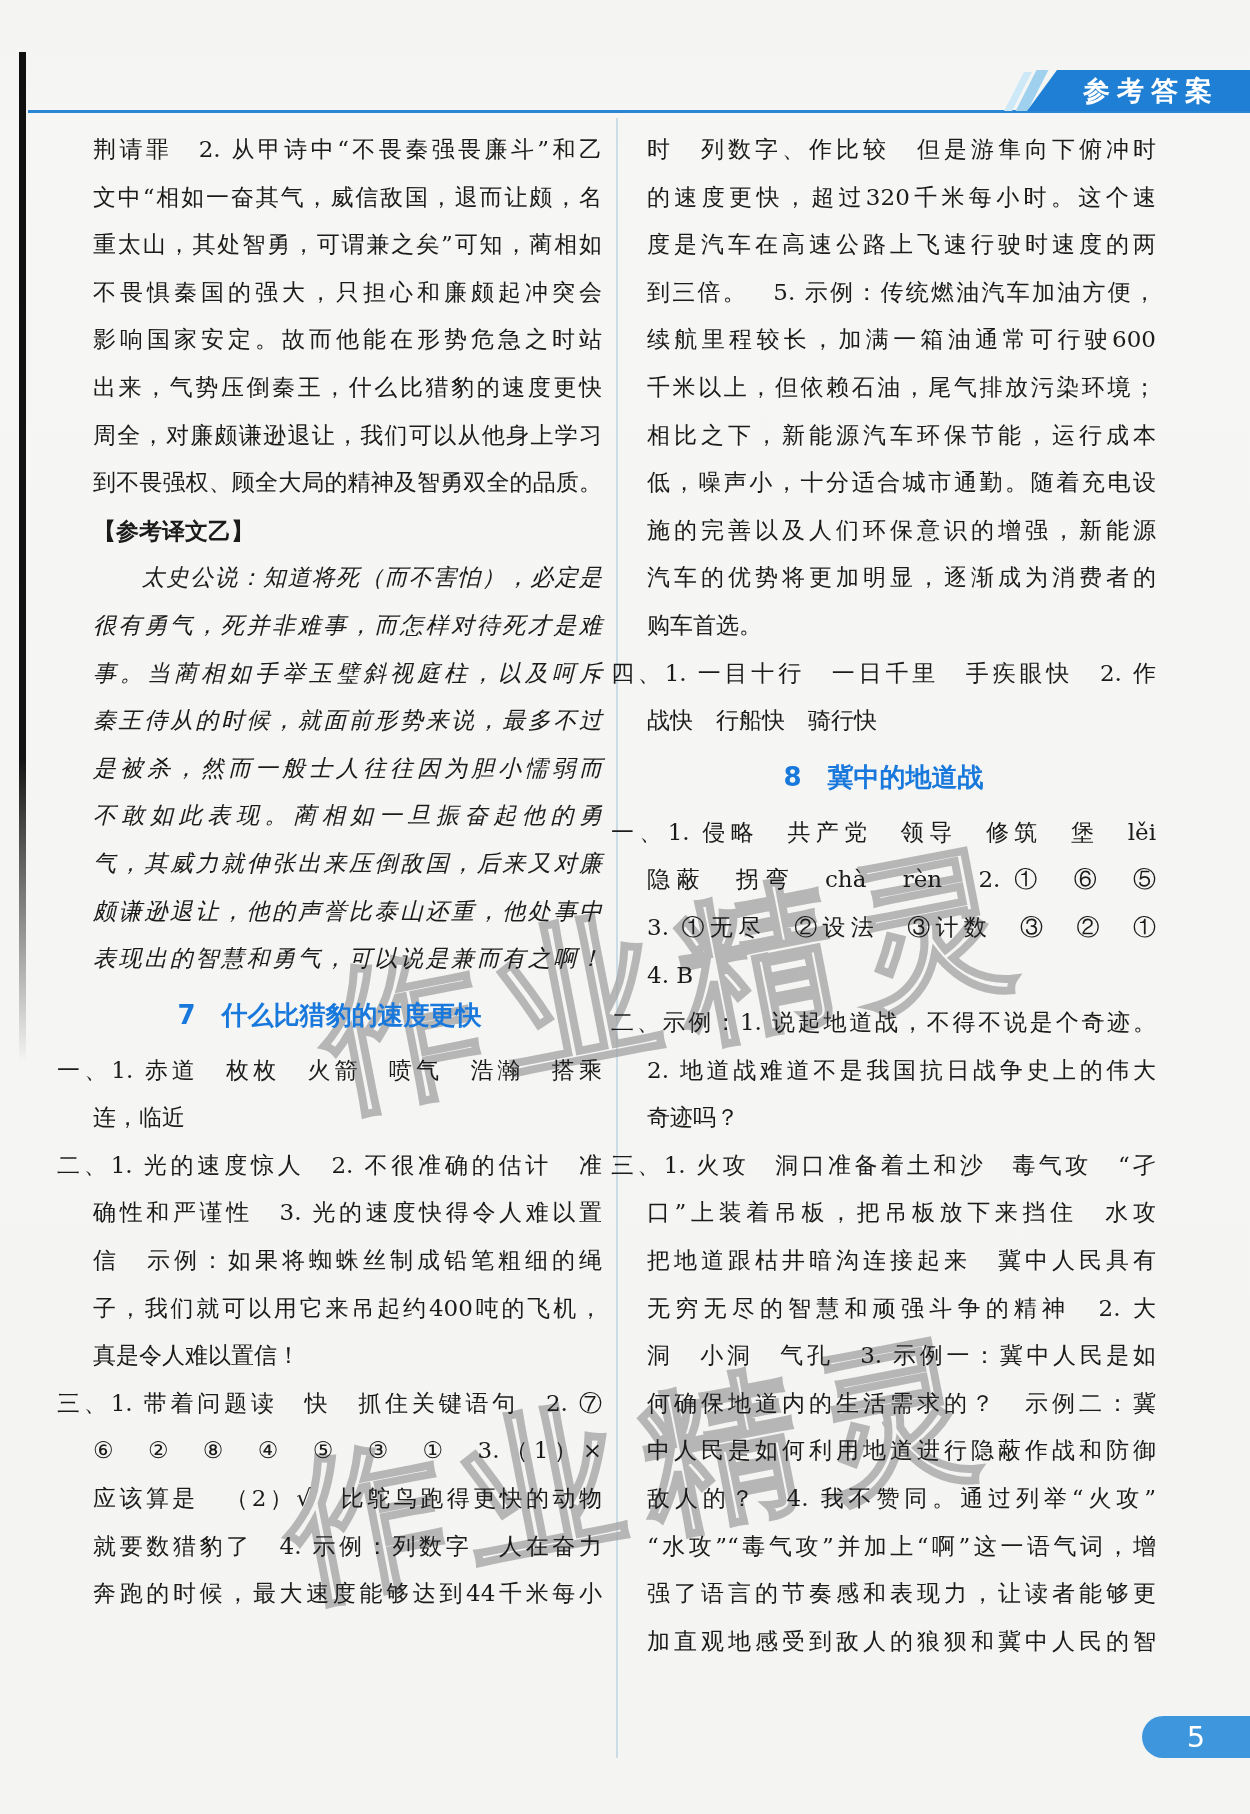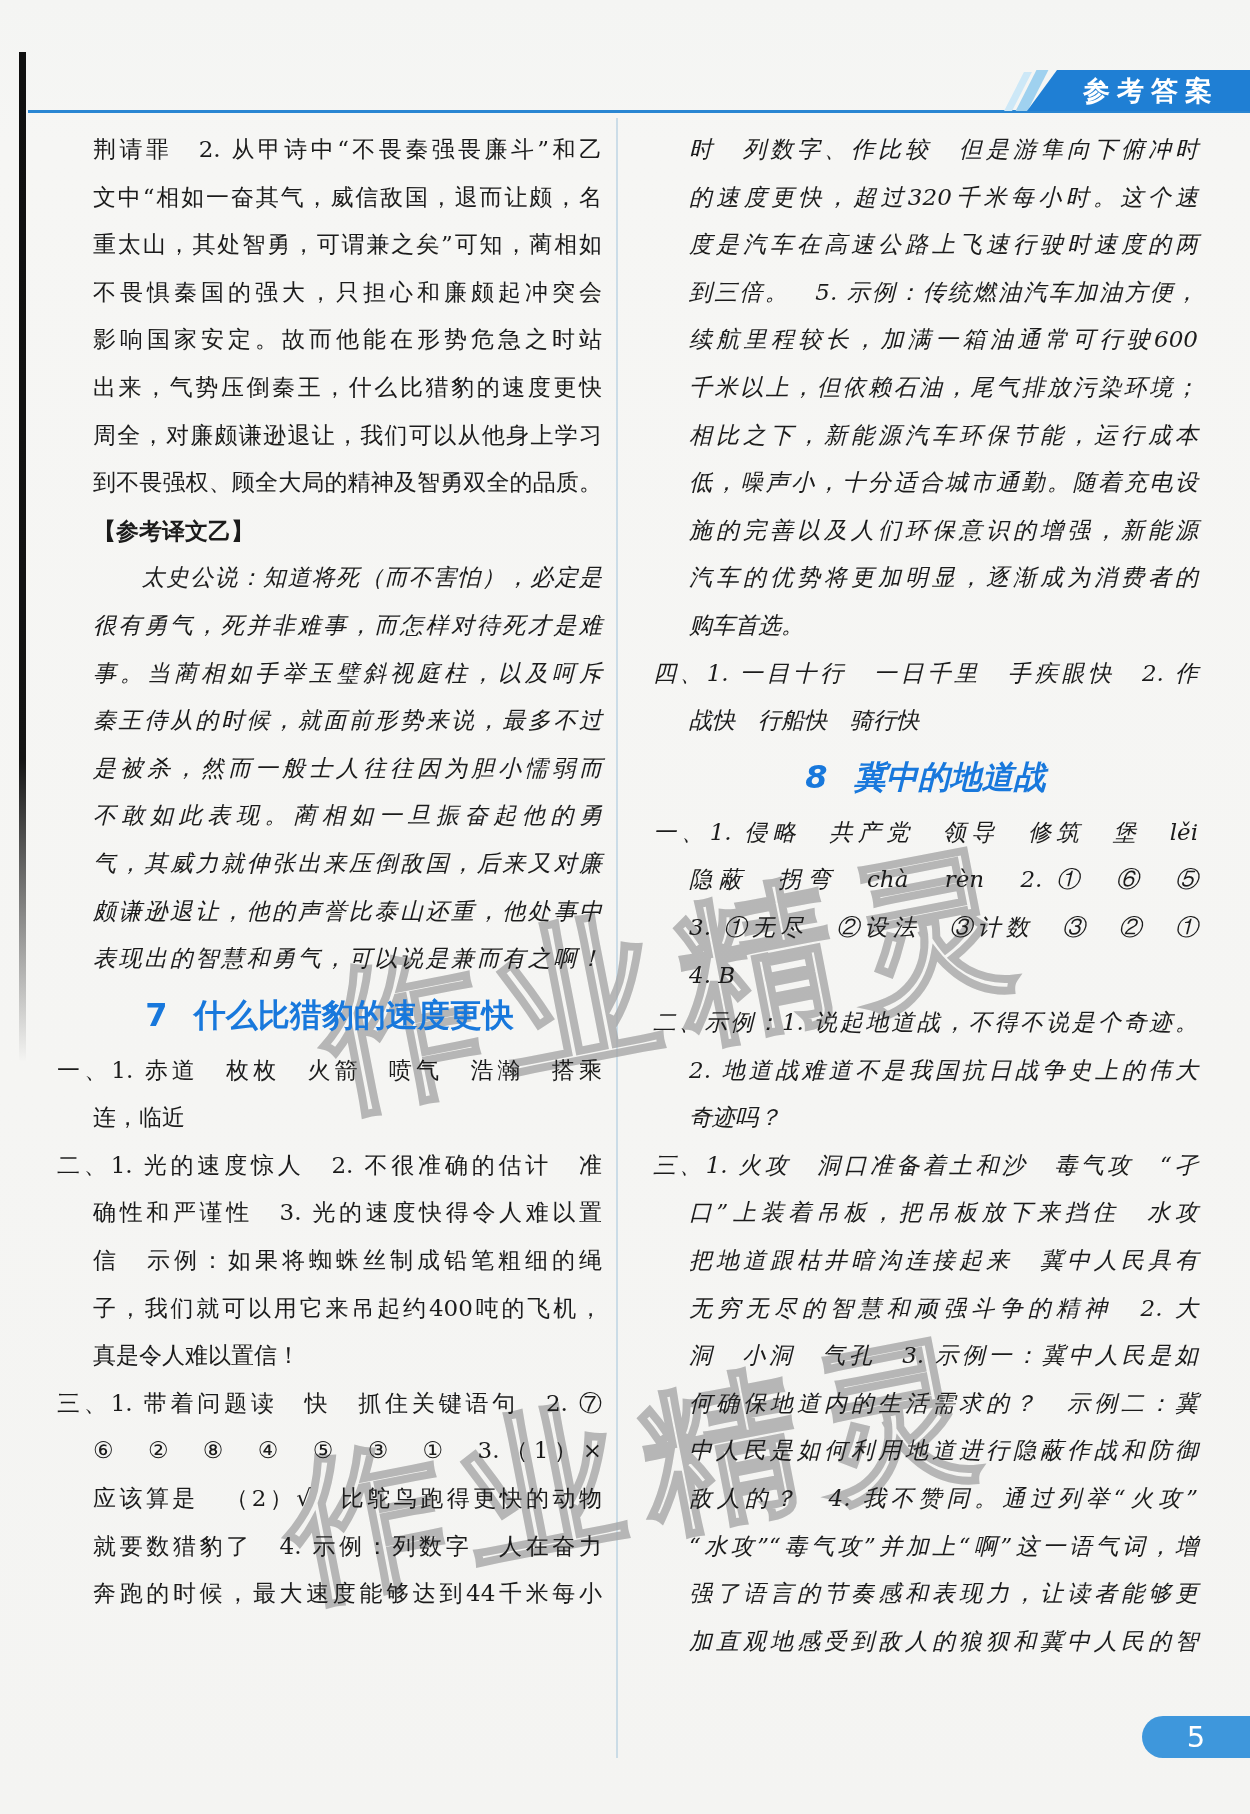--- a/index.html
+++ b/index.html
@@ -33,38 +33,38 @@
     position:absolute;right:228px;top:72px;width:8px;height:39px;
     background:#cde8f7;transform:skewX(-27deg);
   }
   .tab-label{
     font-family:"DejaVu Sans", sans-serif;
     color:#ffffff;font-size:27px;font-weight:bold;
     letter-spacing:7px;padding-left:78px;white-space:nowrap;
   }
   .col{position:absolute;top:126px;width:545px;}
   .col-left{left:57px;}
-  .col-right{left:653px;font-style:italic;}
+  .col-right{left:611px;}
   .col-divider{
     position:absolute;left:616px;top:118px;width:2px;height:1640px;
     background:rgba(125,175,210,0.35);
   }
   .ln{
     height:47.6px;line-height:47.6px;font-size:23px;
     text-align:justify;text-align-last:justify;
     overflow:visible;
   }
   .cont{padding-left:36px;}
   .noj{text-align:right;text-align-last:left;}
   .kai{font-style:italic;}
   .bold{font-weight:bold;}
   .sec{
     height:64px;line-height:64px;
     text-align:center;text-align-last:center;
-    color:#1878dc;font-weight:bold;font-size:32px;
+    color:#1878dc;font-weight:bold;font-size:26px;
     font-family:"DejaVu Sans", sans-serif;
     white-space:nowrap;
   }
   .sec .sec-num{margin-right:26px;}
   .wm{
     position:absolute;
     font-family:"DejaVu Sans", sans-serif;
     font-size:158px;font-weight:bold;letter-spacing:22px;
     color:transparent;-webkit-text-stroke:3px #a2a2a2;
     opacity:0.75;white-space:nowrap;pointer-events:none;

